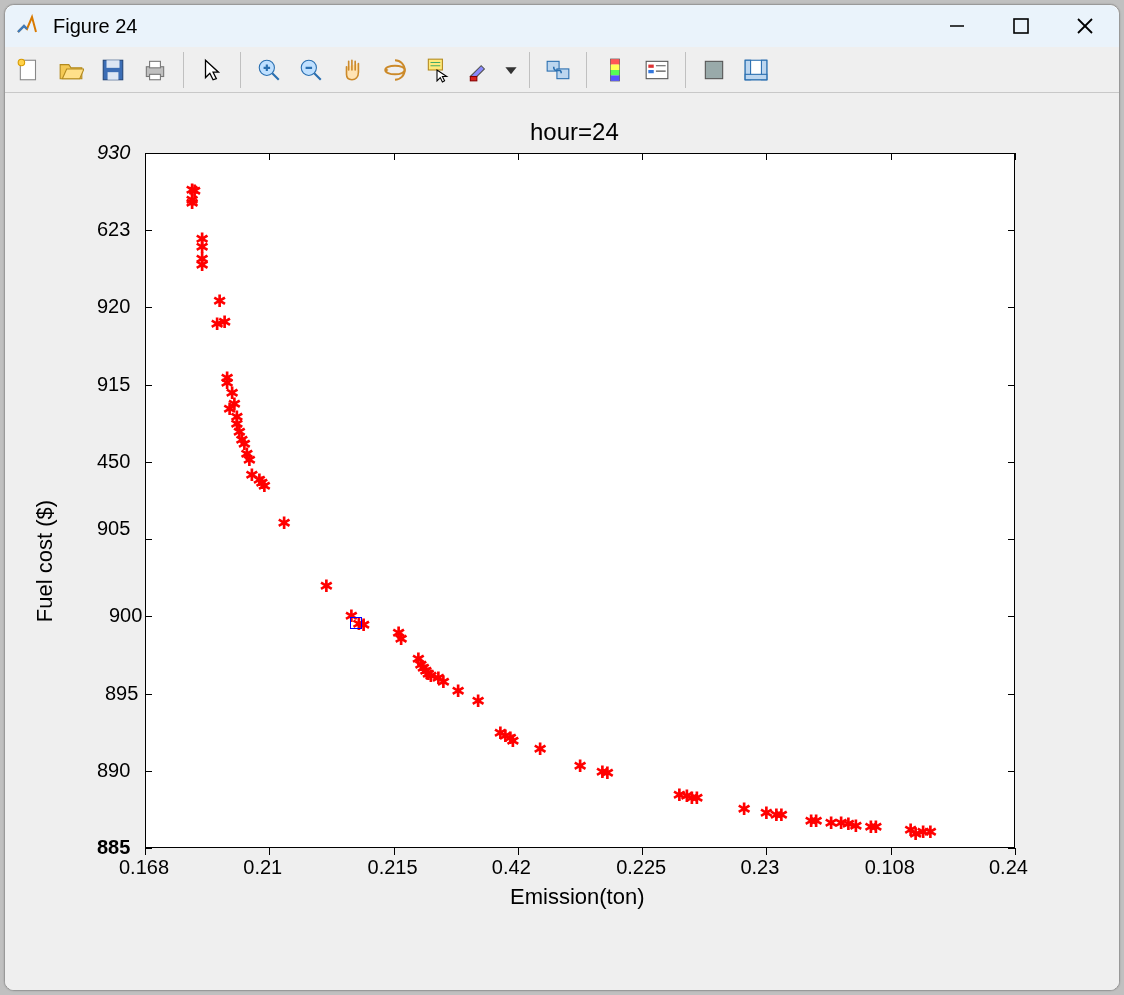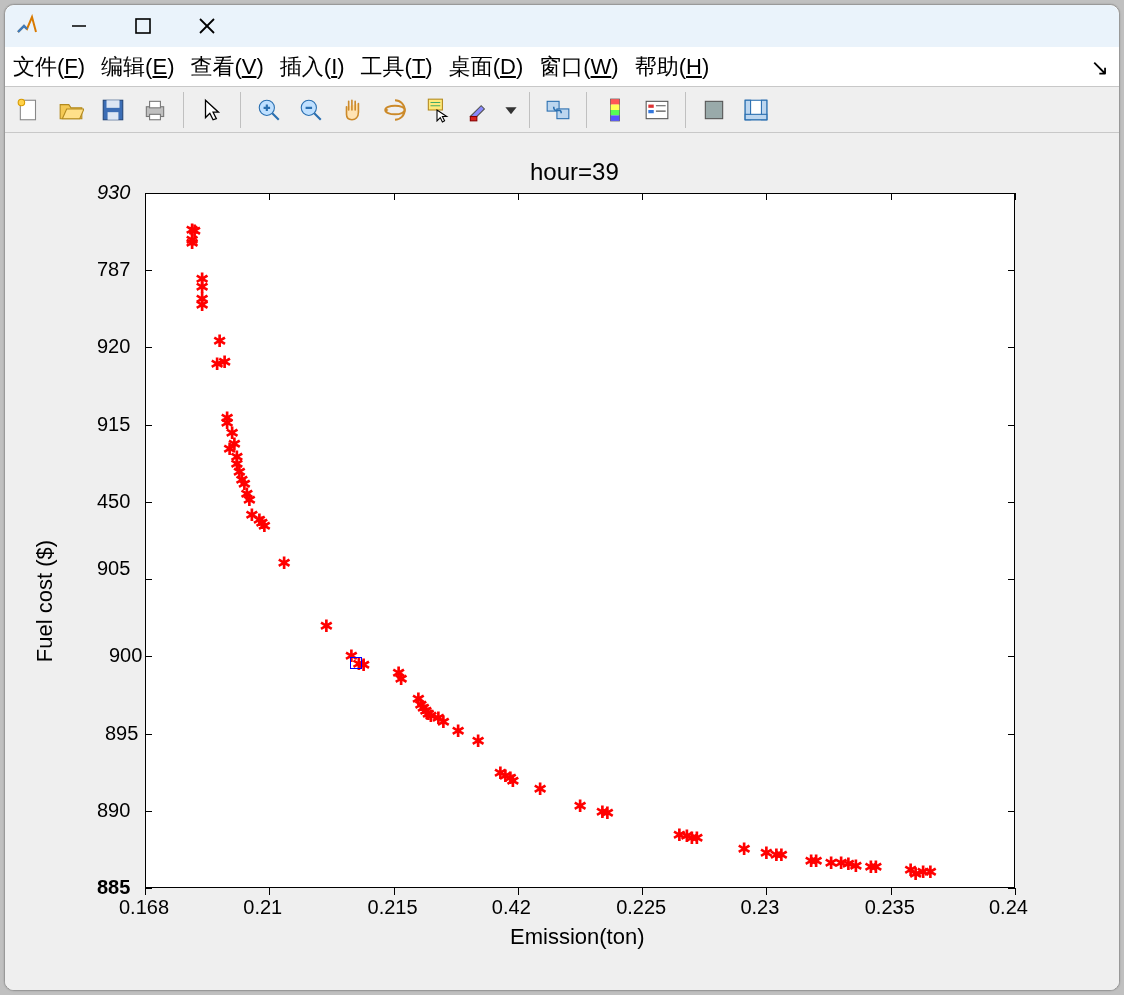--- a/index.html
+++ b/index.html
@@ -150,51 +150,41 @@
 
 <div class="window">
 
   <div class="titlebar">
     <div class="app-icon">
       <svg viewBox="0 0 24 24">
         <path d="M3 18 L9 12 L12 15 L17 3 L21 18" fill="none" stroke="#d97a00" stroke-width="2"></path>
         <path d="M3 18 L9 12 L12 15" fill="none" stroke="#3b7bbf" stroke-width="2.4"></path>
       </svg>
     </div>
+    <div class="title-text">Figure 24</div>
     <div class="win-btns">
       <div class="win-btn">
         <svg width="18" height="18">
             <line x1="2" y1="9" x2="16" y2="9" stroke="#000" stroke-width="1.6"></line>
           </svg>
       </div>
       <div class="win-btn">
         <svg width="18" height="18">
             <rect x="2" y="2" width="14" height="14" fill="none" stroke="#000" stroke-width="1.6"></rect>
           </svg>
       </div>
       <div class="win-btn">
         <svg width="20" height="20">
             <line x1="3" y1="3" x2="17" y2="17" stroke="#000" stroke-width="1.8"></line>
             <line x1="17" y1="3" x2="3" y2="17" stroke="#000" stroke-width="1.8"></line>
           </svg>
       </div>
     </div>
   </div>
 
-  <div class="menubar">
-    <span class="menu-item">文件(<u>F</u>)</span>
-    <span class="menu-item">编辑(<u>E</u>)</span>
-    <span class="menu-item">查看(<u>V</u>)</span>
-    <span class="menu-item">插入(<u>I</u>)</span>
-    <span class="menu-item">工具(<u>T</u>)</span>
-    <span class="menu-item">桌面(<u>D</u>)</span>
-    <span class="menu-item">窗口(<u>W</u>)</span>
-    <span class="menu-item">帮助(<u>H</u>)</span>
-    <span class="dock-arrow">↘</span>
-  </div>
 
   <div class="toolbar">
     <div class="tb-btn">
       <svg viewBox="0 0 24 24">
           <rect x="4" y="3" width="14" height="18" fill="#fff" stroke="#888"></rect>
           <circle cx="5" cy="5" r="3" fill="#ffd24a" stroke="#d89b00"></circle>
         </svg>
     </div>
     <div class="tb-btn">
       <svg viewBox="0 0 24 24">
@@ -306,21 +296,21 @@
       <svg viewBox="0 0 24 24">
           <rect x="2" y="3" width="20" height="18" fill="#fff" stroke="#2a6fb0"></rect>
           <rect x="2" y="3" width="5" height="18" fill="#bcd6ef" stroke="#2a6fb0"></rect>
           <rect x="17" y="3" width="5" height="18" fill="#bcd6ef" stroke="#2a6fb0"></rect>
           <rect x="2" y="16" width="20" height="5" fill="#bcd6ef" stroke="#2a6fb0"></rect>
         </svg>
     </div>
   </div>
 
   <div class="plot-area">
-    <div class="chart-title" id="chart-title" style="left: 525px; top: 25px;">hour=39</div>
+    <div class="chart-title" id="chart-title" style="left: 525px; top: 25px;">hour=24</div>
     <div class="axes-box" id="axes-box" style="left: 140px; top: 60px; width: 870px; height: 695px;"></div>
     <div class="axis-label" id="ylabel" style="transform: rotate(-90deg) translate(-50%, -50%); transform-origin: 0px 0px; left: 40px; top: 467.5px;">Fuel cost ($)</div>
     <div class="axis-label" id="xlabel" style="left: 505px; top: 791px;">Emission(ton)</div>
   <div class="tick-mark-x" style="left: 140px; top: 755px;"></div>
       <div class="tick-mark-x" style="left: 140px; top: 60px;"></div>
       <div class="tick-label" style="left: 114px; top: 763px;">0.168</div>
       <div class="tick-mark-x" style="left: 264.286px; top: 755px;"></div>
       <div class="tick-mark-x" style="left: 264.286px; top: 60px;"></div>
       <div class="tick-label" style="left: 238.286px; top: 763px;">0.21</div>
       <div class="tick-mark-x" style="left: 388.571px; top: 755px;"></div>
@@ -330,21 +320,21 @@
       <div class="tick-mark-x" style="left: 512.857px; top: 60px;"></div>
       <div class="tick-label" style="left: 486.857px; top: 763px;">0.42</div>
       <div class="tick-mark-x" style="left: 637.143px; top: 755px;"></div>
       <div class="tick-mark-x" style="left: 637.143px; top: 60px;"></div>
       <div class="tick-label" style="left: 611.143px; top: 763px;">0.225</div>
       <div class="tick-mark-x" style="left: 761.429px; top: 755px;"></div>
       <div class="tick-mark-x" style="left: 761.429px; top: 60px;"></div>
       <div class="tick-label" style="left: 735.429px; top: 763px;">0.23</div>
       <div class="tick-mark-x" style="left: 885.714px; top: 755px;"></div>
       <div class="tick-mark-x" style="left: 885.714px; top: 60px;"></div>
-      <div class="tick-label" style="left: 859.714px; top: 763px;">0.235</div>
+      <div class="tick-label" style="left: 859.714px; top: 763px;">0.108</div>
       <div class="tick-mark-x" style="left: 1010px; top: 755px;"></div>
       <div class="tick-mark-x" style="left: 1010px; top: 60px;"></div>
       <div class="tick-label" style="left: 984px; top: 763px;">0.24</div>
       <div class="tick-mark-y" style="left: 140px; top: 755px;"></div>
       <div class="tick-mark-y" style="left: 1003px; top: 755px;"></div>
       <div class="tick-label" style="left: 92px; top: 743px; font-weight: bold;">885</div>
       <div class="tick-mark-y" style="left: 140px; top: 677.778px;"></div>
       <div class="tick-mark-y" style="left: 1003px; top: 677.778px;"></div>
       <div class="tick-label" style="left: 92px; top: 665.778px;">890</div>
       <div class="tick-mark-y" style="left: 140px; top: 600.556px;"></div>
@@ -360,21 +350,21 @@
       <div class="tick-mark-y" style="left: 1003px; top: 368.889px;"></div>
       <div class="tick-label" style="left: 92px; top: 356.889px;">450</div>
       <div class="tick-mark-y" style="left: 140px; top: 291.667px;"></div>
       <div class="tick-mark-y" style="left: 1003px; top: 291.667px;"></div>
       <div class="tick-label" style="left: 92px; top: 279.667px;">915</div>
       <div class="tick-mark-y" style="left: 140px; top: 214.444px;"></div>
       <div class="tick-mark-y" style="left: 1003px; top: 214.444px;"></div>
       <div class="tick-label" style="left: 92px; top: 202.444px;">920</div>
       <div class="tick-mark-y" style="left: 140px; top: 137.222px;"></div>
       <div class="tick-mark-y" style="left: 1003px; top: 137.222px;"></div>
-      <div class="tick-label" style="left: 92px; top: 125.222px;">787</div>
+      <div class="tick-label" style="left: 92px; top: 125.222px;">623</div>
       <div class="tick-mark-y" style="left: 140px; top: 60px;"></div>
       <div class="tick-mark-y" style="left: 1003px; top: 60px;"></div>
       <div class="tick-label" style="left: 92px; top: 48px; font-style: italic;">930</div>
       <div class="scatter-point" style="color: rgb(255, 0, 0); left: 187.229px; top: 95.5222px;">✱</div>
       <div class="scatter-point" style="color: rgb(255, 0, 0); left: 189.714px; top: 97.0667px;">✱</div>
       <div class="scatter-point" style="color: rgb(255, 0, 0); left: 187.229px; top: 106.333px;">✱</div>
       <div class="scatter-point" style="color: rgb(255, 0, 0); left: 187.229px; top: 109.422px;">✱</div>
       <div class="scatter-point" style="color: rgb(255, 0, 0); left: 197.171px; top: 144.944px;">✱</div>
       <div class="scatter-point" style="color: rgb(255, 0, 0); left: 197.171px; top: 152.667px;">✱</div>
       <div class="scatter-point" style="color: rgb(255, 0, 0); left: 197.171px; top: 165.022px;">✱</div>

